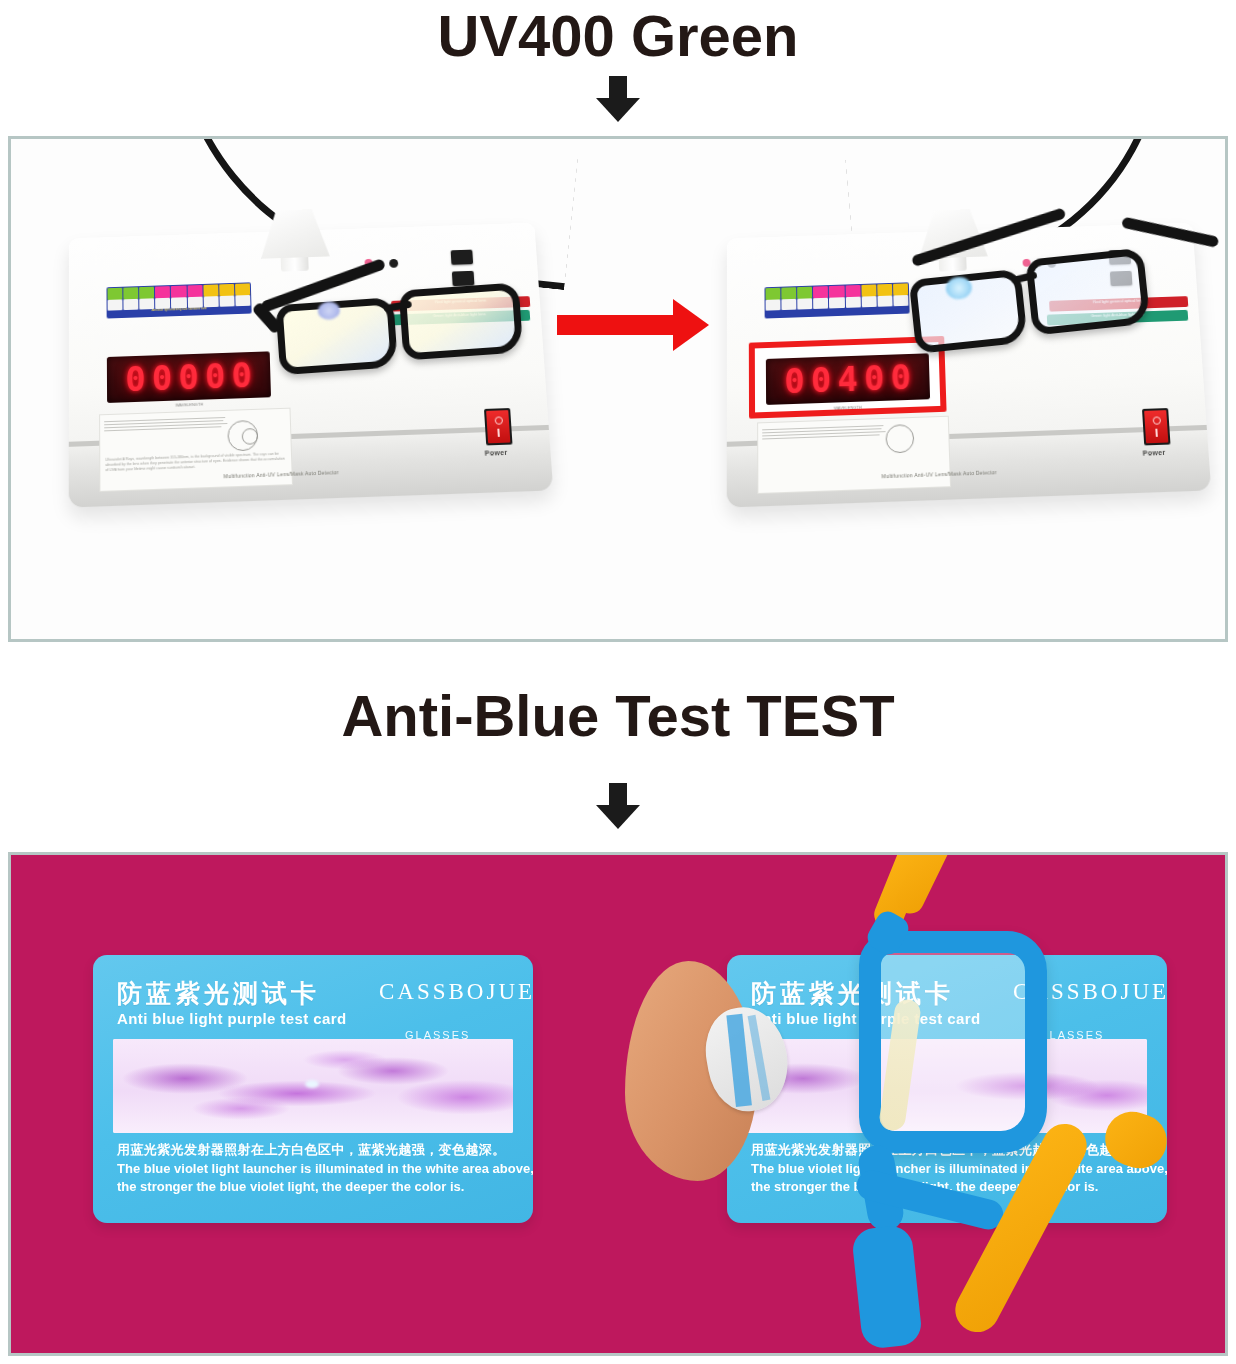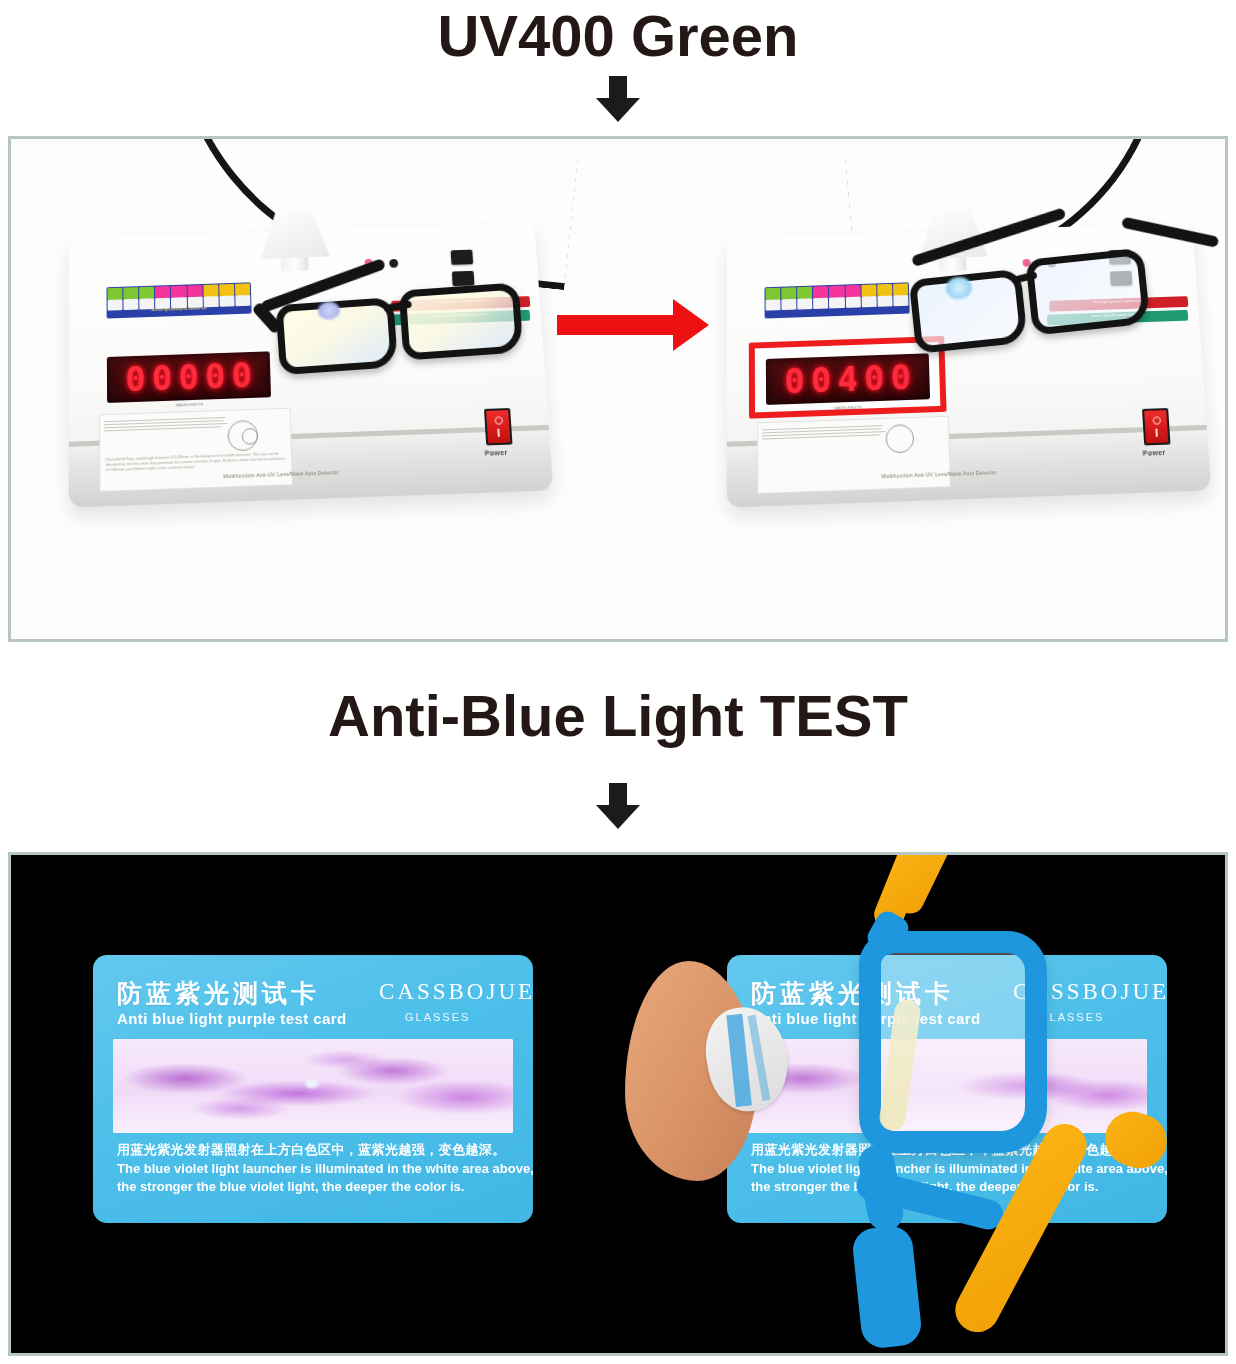--- a/index.html
+++ b/index.html
@@ -241,21 +241,21 @@
   
   .red-arrow { position: absolute; }
   .red-arrow .shaft { position: absolute; left: 0; top: 16px; height: 20px; background: #ee1111; }
   .red-arrow .tip {
     position: absolute; top: 0; width: 0; height: 0;
     border-top: 26px solid transparent; border-bottom: 26px solid transparent;
     border-left: 36px solid #ee1111;
   }
 
   
-  .blue-scene { position: absolute; inset: 0; background: #000000; }
+  .blue-scene { position: absolute; inset: 0; background: #be185d; }
 
   .test-card {
     position: absolute;
     background: linear-gradient(160deg,#63c8ee 0%,#4cbfea 45%,#42b6e4 100%);
     border-radius: 14px;
     box-shadow: 0 5px 12px rgba(0,0,0,.12);
     overflow: hidden;
   }
   .card-cn {
     position: absolute;
@@ -278,20 +278,21 @@
     font-family: "Liberation Serif", serif;
     letter-spacing: 3px;
     white-space: nowrap;
   }
   .card-brand-sub {
     position: absolute;
     color: #ffffff;
     letter-spacing: 2px;
     white-space: nowrap;
     opacity: .92;
+    margin-top: 18px;
   }
   .card-white-area {
     position: absolute;
     background: #ffffff;
     border-radius: 2px;
     overflow: hidden;
   }
   .purple-wash { position: absolute; inset: 0; }
   .card-foot-cn, .card-foot-en1, .card-foot-en2 {
     position: absolute;
@@ -515,21 +516,21 @@
         <div class="gb-lens" style="left:138px; top:38px; width:118px; height:76px; background:linear-gradient(150deg,rgba(235,243,255,.8),rgba(248,250,255,.6));"></div>
         <div class="gb-bridge" style="left:122px; top:52px; width:26px; transform:rotate(-7deg);"></div>
         <div class="gb-temple" style="left:24px; top:6px; width:160px; height:11px; transform:rotate(-12deg); border-radius:6px;"></div>
         <div class="gb-temple" style="left:236px; top:20px; width:98px; height:11px; transform:rotate(18deg); border-radius:6px;"></div>
         <div class="led-dot" style="left:56px; top:48px; width:26px; height:22px; background:radial-gradient(circle,#d9f3ff,#79c4ef); filter:blur(1.2px);"></div>
       </div>
 
     </div>
   </div>
 
-  <div class="title" id="title-blue">Anti-Blue Light TEST</div>
+  <div class="title" id="title-blue">Anti-Blue Test TEST</div>
 
   <div class="down-arrow" id="arrow-blue">
     <div class="stem"></div>
       <div class="head"></div>
   </div>
 
   <div class="photo-frame" id="frame-blue">
     <div class="blue-scene">
 
       <div class="test-card" style="left:82px; top:100px; width:440px; height:268px;">

